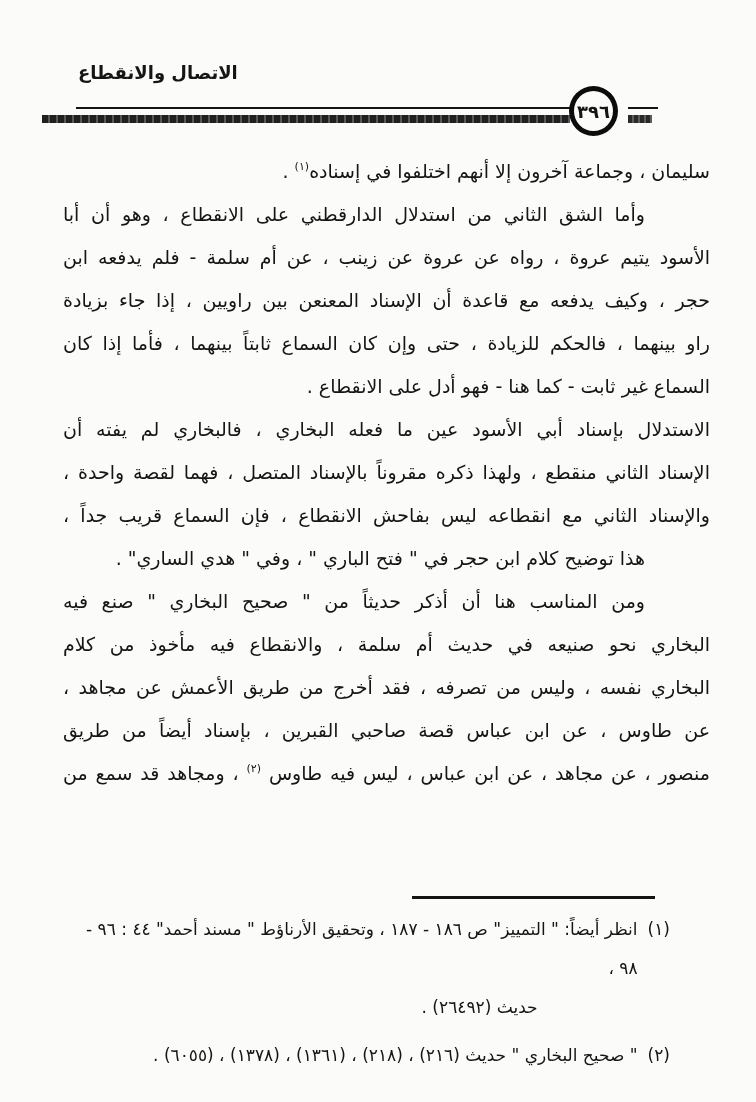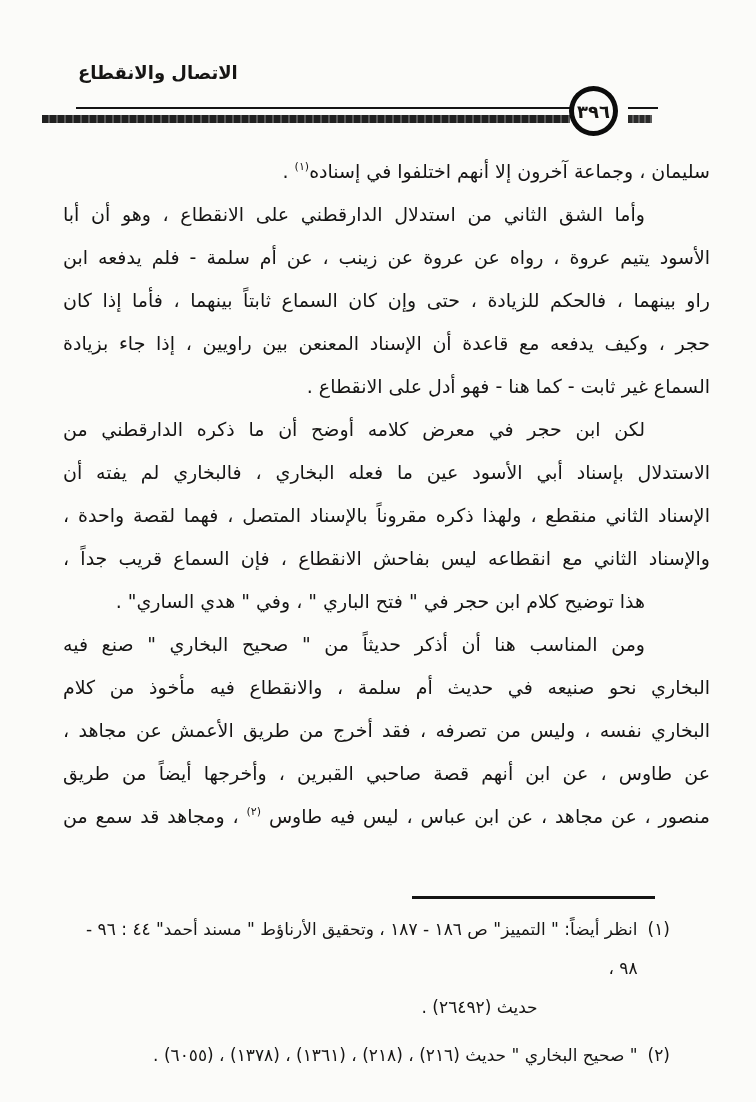--- a/index.html
+++ b/index.html
@@ -77,32 +77,31 @@
   </div>
   <div class="stub-thin"></div>
   <div class="stub-thick"></div>
 
   <div class="body-text">
     <div class="bline end">
       <span>سليمان ، وجماعة آخرون إلا أنهم اختلفوا في إسناده</span><sup class="fn-ref">(١)</sup><span> .</span>
     </div>
     <div class="bline j ind">وأما الشق الثاني من استدلال الدارقطني على الانقطاع ، وهو أن أبا</div>
     <div class="bline j">الأسود يتيم عروة ، رواه عن عروة عن زينب ، عن أم سلمة - فلم يدفعه ابن</div>
+    <div class="bline j">حجر ، وكيف يدفعه مع قاعدة أن الإسناد المعنعن بين راويين ، إذا جاء بزيادة</div>
     <div class="bline j">راو بينهما ، فالحكم للزيادة ، حتى وإن كان السماع ثابتاً بينهما ، فأما إذا كان</div>
-    <div class="bline j">حجر ، وكيف يدفعه مع قاعدة أن الإسناد المعنعن بين راويين ، إذا جاء بزيادة</div>
     <div class="bline end">السماع غير ثابت - كما هنا - فهو أدل على الانقطاع .</div>
-    <div class="bline j ind">لكن ابن حجر في معرض كلامه أوضح أن ما ذكره الدارقطني من</div>
     <div class="bline j">الاستدلال بإسناد أبي الأسود عين ما فعله البخاري ، فالبخاري لم يفته أن</div>
     <div class="bline j">الإسناد الثاني منقطع ، ولهذا ذكره مقروناً بالإسناد المتصل ، فهما لقصة واحدة ،</div>
     <div class="bline j">والإسناد الثاني مع انقطاعه ليس بفاحش الانقطاع ، فإن السماع قريب جداً ،</div>
     <div class="bline end ind">هذا توضيح كلام ابن حجر في " فتح الباري " ، وفي " هدي الساري" .</div>
     <div class="bline j ind">ومن المناسب هنا أن أذكر حديثاً من " صحيح البخاري " صنع فيه</div>
     <div class="bline j">البخاري نحو صنيعه في حديث أم سلمة ، والانقطاع فيه مأخوذ من كلام</div>
     <div class="bline j">البخاري نفسه ، وليس من تصرفه ، فقد أخرج من طريق الأعمش عن مجاهد ،</div>
-    <div class="bline j">عن طاوس ، عن ابن أنهم قصة صاحبي القبرين ، وأخرجها أيضاً من طريق</div>
+    <div class="bline j">عن طاوس ، عن ابن عباس قصة صاحبي القبرين ، بإسناد أيضاً من طريق</div>
     <div class="bline j">
       <span>منصور ، عن مجاهد ، عن ابن عباس ، ليس فيه طاوس </span><sup class="fn-ref">(٢)</sup><span> ، ومجاهد قد سمع من</span>
     </div>
   </div>
 
   <div class="fn-sep"></div>
   <div class="footnotes">
     <div class="footnote">
       <span class="fn-marker">(١)</span>
       <div class="fn-body">

